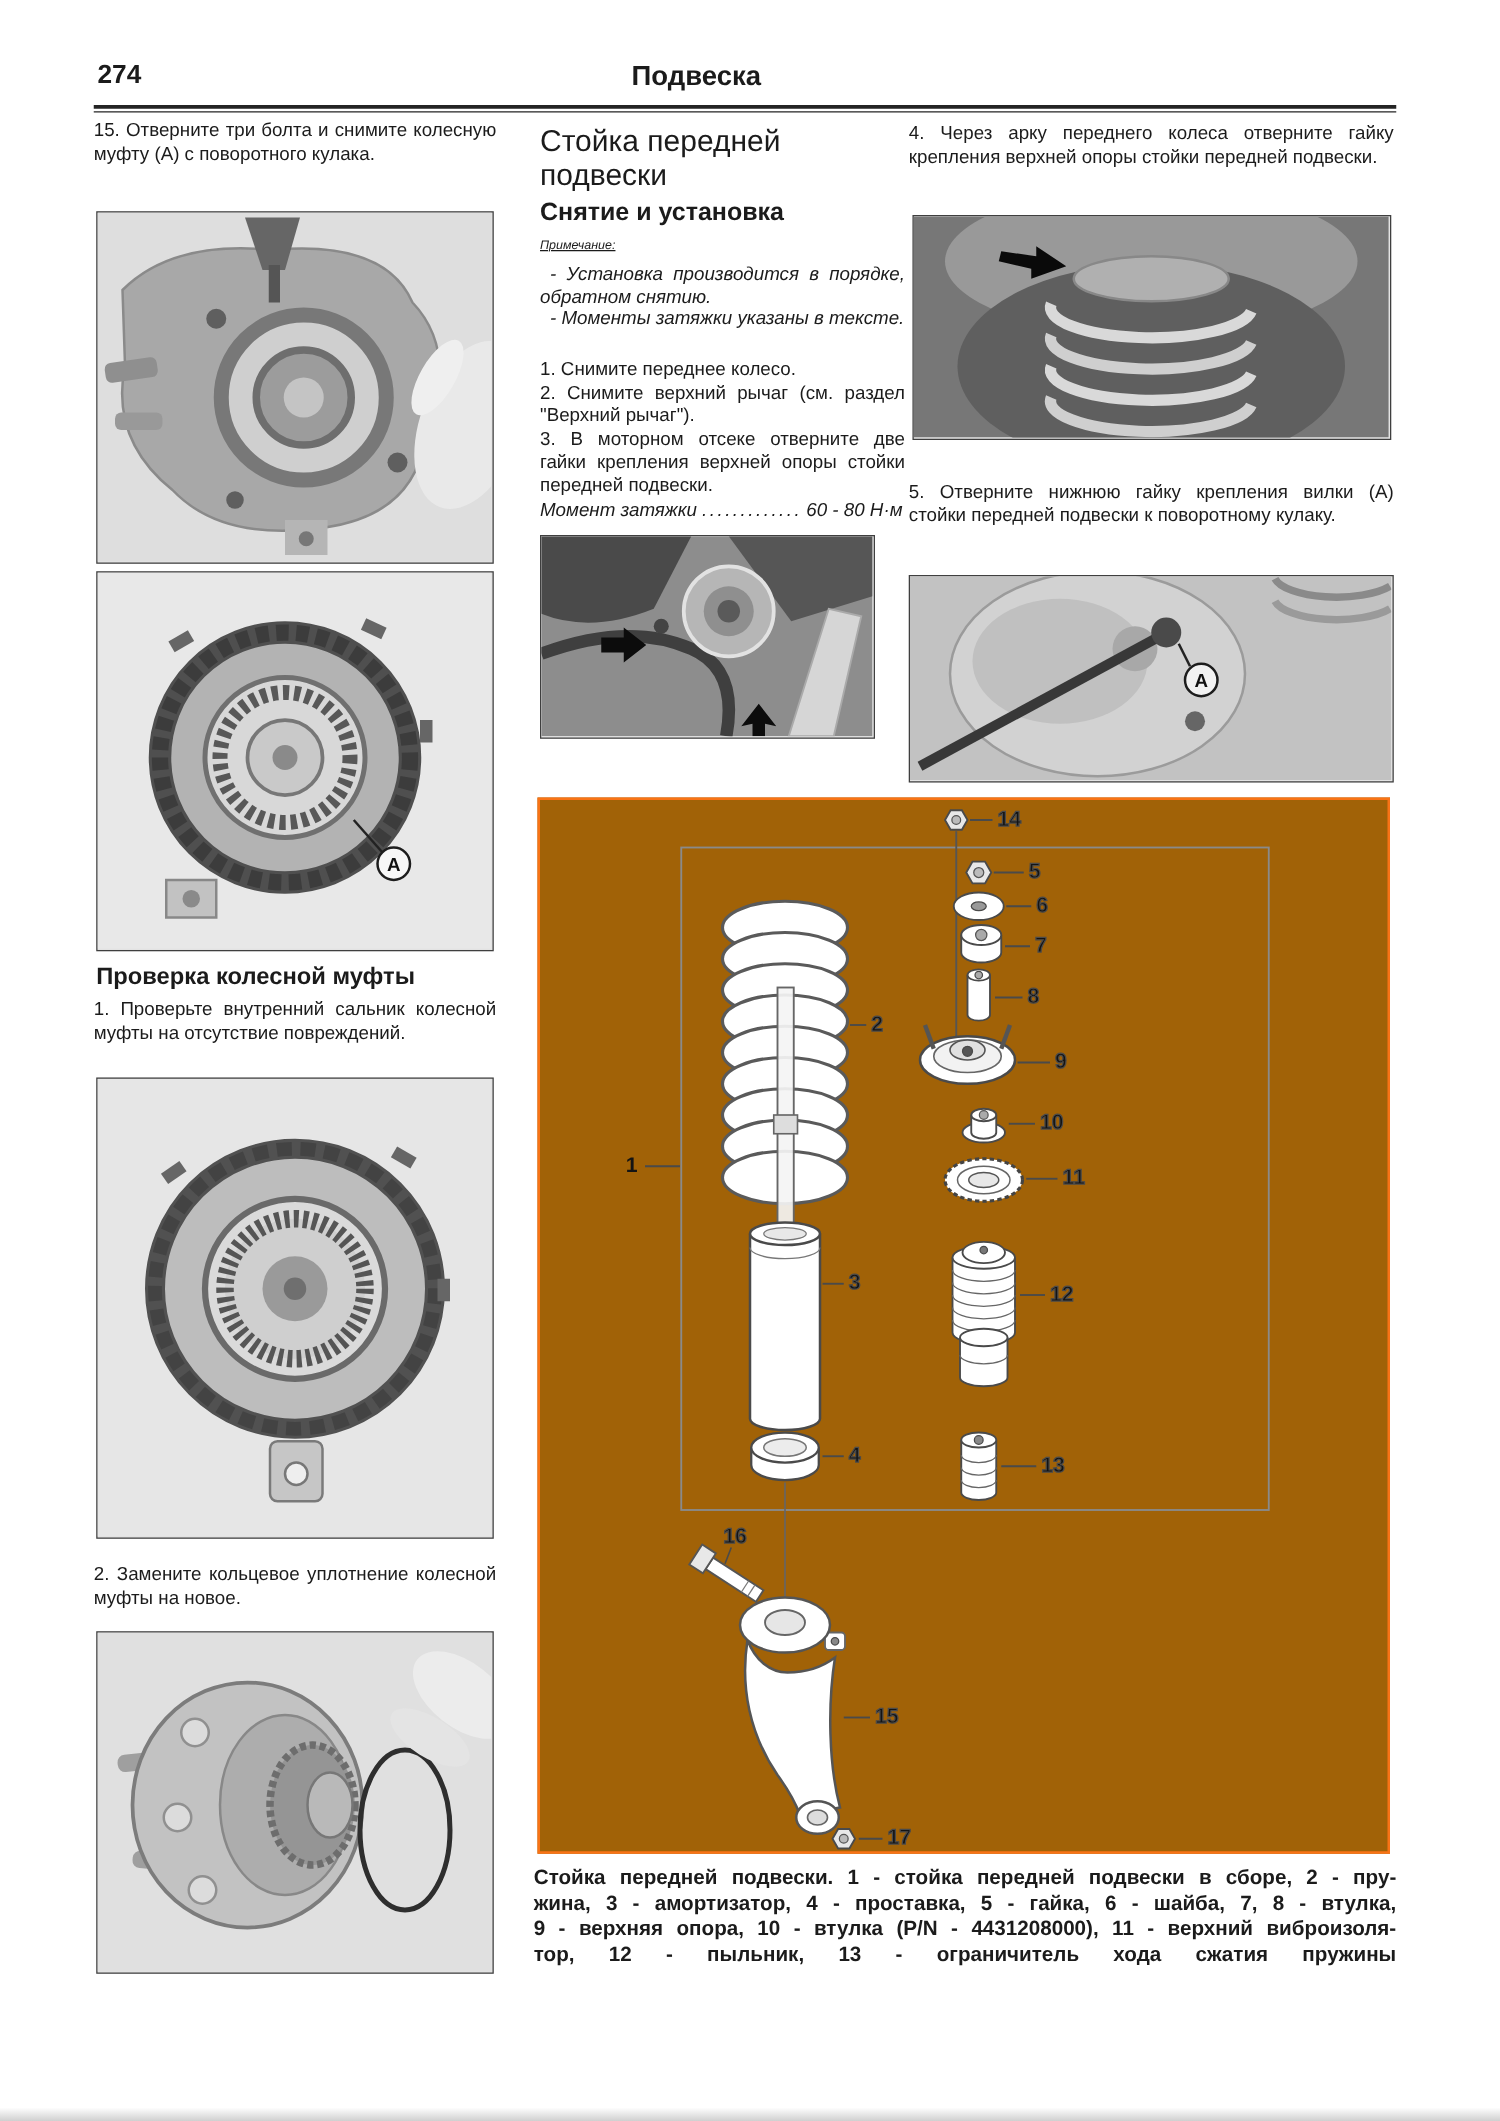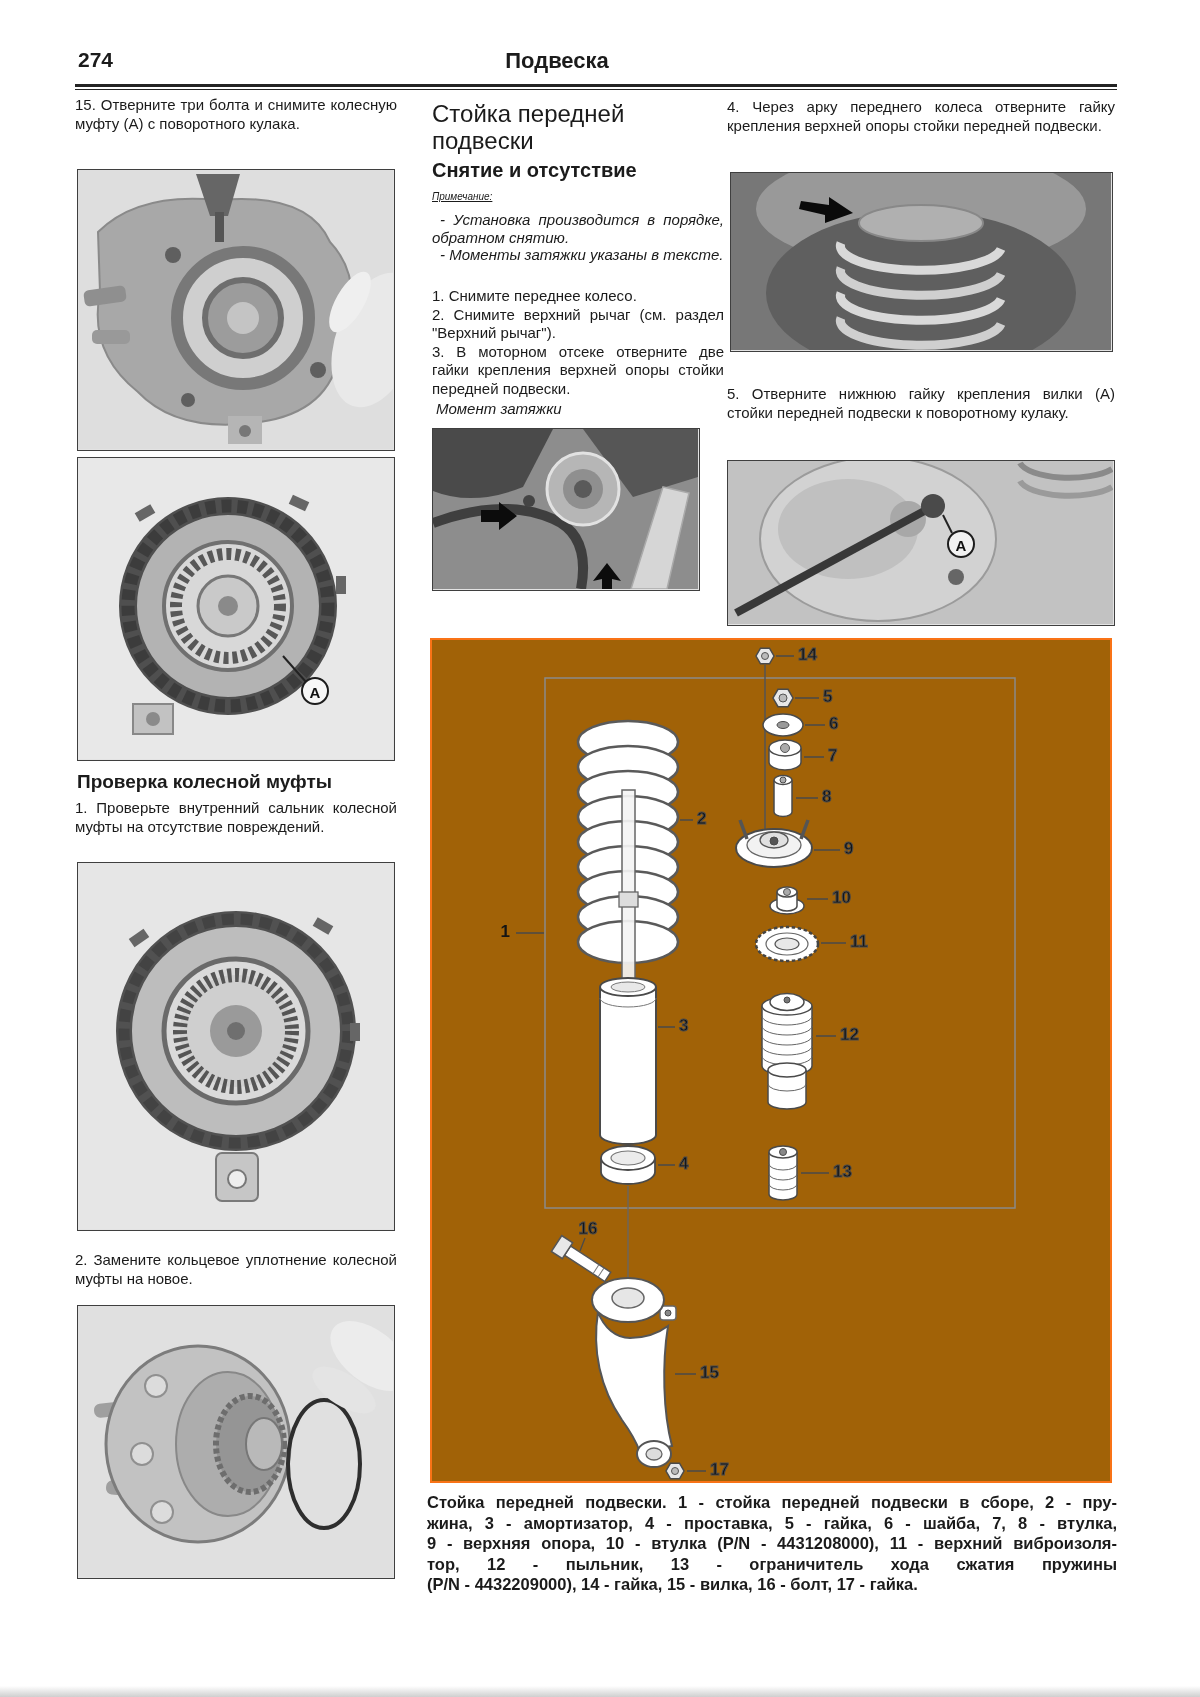--- a/index.html
+++ b/index.html
@@ -11,21 +11,21 @@
   .bodytext{font-size:15px;line-height:18.5px;text-align:justify;}
   .pagenum{font-size:21px;font-weight:bold;}
   .pagetitle{font-size:22px;font-weight:bold;text-align:center;}
   .hrule{height:2px;border-top:3px solid #242424;border-bottom:1px solid #242424;}
   .h1{font-size:24px;line-height:27px;font-weight:normal;}
   .h2{font-size:20px;line-height:23px;font-weight:bold;}
   .h3{font-size:19px;line-height:22px;font-weight:bold;}
   .notelabel{font-size:10px;font-style:italic;text-decoration:underline;}
   .noteitem{font-size:15px;line-height:17.5px;font-style:italic;text-align:justify;text-indent:8px;margin:0;}
   .step{margin:0;}
-  .torque{font-size:15px;font-style:italic;display:flex;align-items:baseline;width:290px;flex-direction:column;}
+  .torque{font-size:15px;font-style:italic;display:flex;align-items:baseline;width:290px;}
   .torque .dots{flex:1;overflow:hidden;white-space:nowrap;letter-spacing:2px;margin:0 4px;}
   .photo{position:absolute;border:1.5px solid #3f3f3f;background:#e3e3e3;box-sizing:border-box;overflow:hidden;}
   .photo svg{display:block;}
   .diagram{position:absolute;border:2px solid #f97316;box-sizing:border-box;background:#a16207;}
   .dlabel{font:bold 17px "Liberation Sans",sans-serif;fill:#141414;}
   .calA{font:bold 15px "Liberation Sans",sans-serif;fill:#111;}
   .caption{font-size:16.5px;line-height:20.5px;font-weight:bold;}
   .capline{text-align:justify;text-align-last:justify;}
   .capline.last{text-align-last:left;}
   .part{stroke:#4a4a4a;}
@@ -118,21 +118,21 @@
       <circle cx="78" cy="80" r="11" fill="#dcdcdc" stroke="#909090" stroke-width="2"></circle>
       <circle cx="64" cy="148" r="11" fill="#dcdcdc" stroke="#909090" stroke-width="2"></circle>
       <circle cx="84" cy="206" r="11" fill="#dcdcdc" stroke="#909090" stroke-width="2"></circle>
       <ellipse cx="246" cy="158" rx="36" ry="64" fill="none" stroke="#2e2e2e" stroke-width="4"></ellipse>
       <ellipse cx="292" cy="50" rx="46" ry="26" fill="#ececec" transform="rotate(38 292 50)"></ellipse>
       <ellipse cx="266" cy="84" rx="36" ry="16" fill="#e4e4e4" transform="rotate(32 266 84)"></ellipse>
     </svg>
   </div>
 
   <div class="abs h1" style="left:432px;top:100px;width:260px;">Стойка передней подвески</div>
-  <div class="abs h2" style="left:432px;top:159px;width:292px;">Снятие и отсутствие</div>
+  <div class="abs h2" style="left:432px;top:159px;width:292px;">Снятие и установка</div>
   <div class="abs notelabel" style="left:432px;top:191px;">Примечание:</div>
   <div class="abs" style="left:432px;top:211px;width:292px;">
     <p class="noteitem">- Установка производится в порядке, обратном снятию.</p>
     <p class="noteitem">- Моменты затяжки указаны в тексте.</p>
   </div>
   <div class="abs bodytext" style="left:432px;top:287px;width:292px;">
     <p class="step">1. Снимите переднее колесо.</p>
     <p class="step">2. Снимите верхний рычаг (см. раздел "Верхний рычаг").</p>
     <p class="step">3. В моторном отсеке отверните две гайки крепления верхней опоры стойки передней подвески.</p>
   </div>
@@ -367,18 +367,17 @@
         <text class="dlabel" x="278" y="831" dominant-baseline="middle">17</text>
       </g>
     </svg>
   </div>
 
   <div class="abs caption" style="left:427px;top:1492px;width:690px;">
     <div class="capline">Стойка передней подвески. 1 - стойка передней подвески в сборе, 2 - пру-</div>
     <div class="capline">жина, 3 - амортизатор, 4 - проставка, 5 - гайка, 6 - шайба, 7, 8 - втулка,</div>
     <div class="capline">9 - верхняя опора, 10 - втулка (P/N - 4431208000), 11 - верхний виброизоля-</div>
     <div class="capline">тор, 12 - пыльник, 13 - ограничитель хода сжатия пружины</div>
-    <div class="capline last">(P/N - 4432209000), 14 - гайка, 15 - вилка, 16 - болт, 17 - гайка.</div>
   </div>
 
   <div class="abs" style="left:0;top:1686px;width:1200px;height:11px;background:linear-gradient(#ffffff,#cfcfcf);"></div>
 
 </div>
 
 </body></html>

